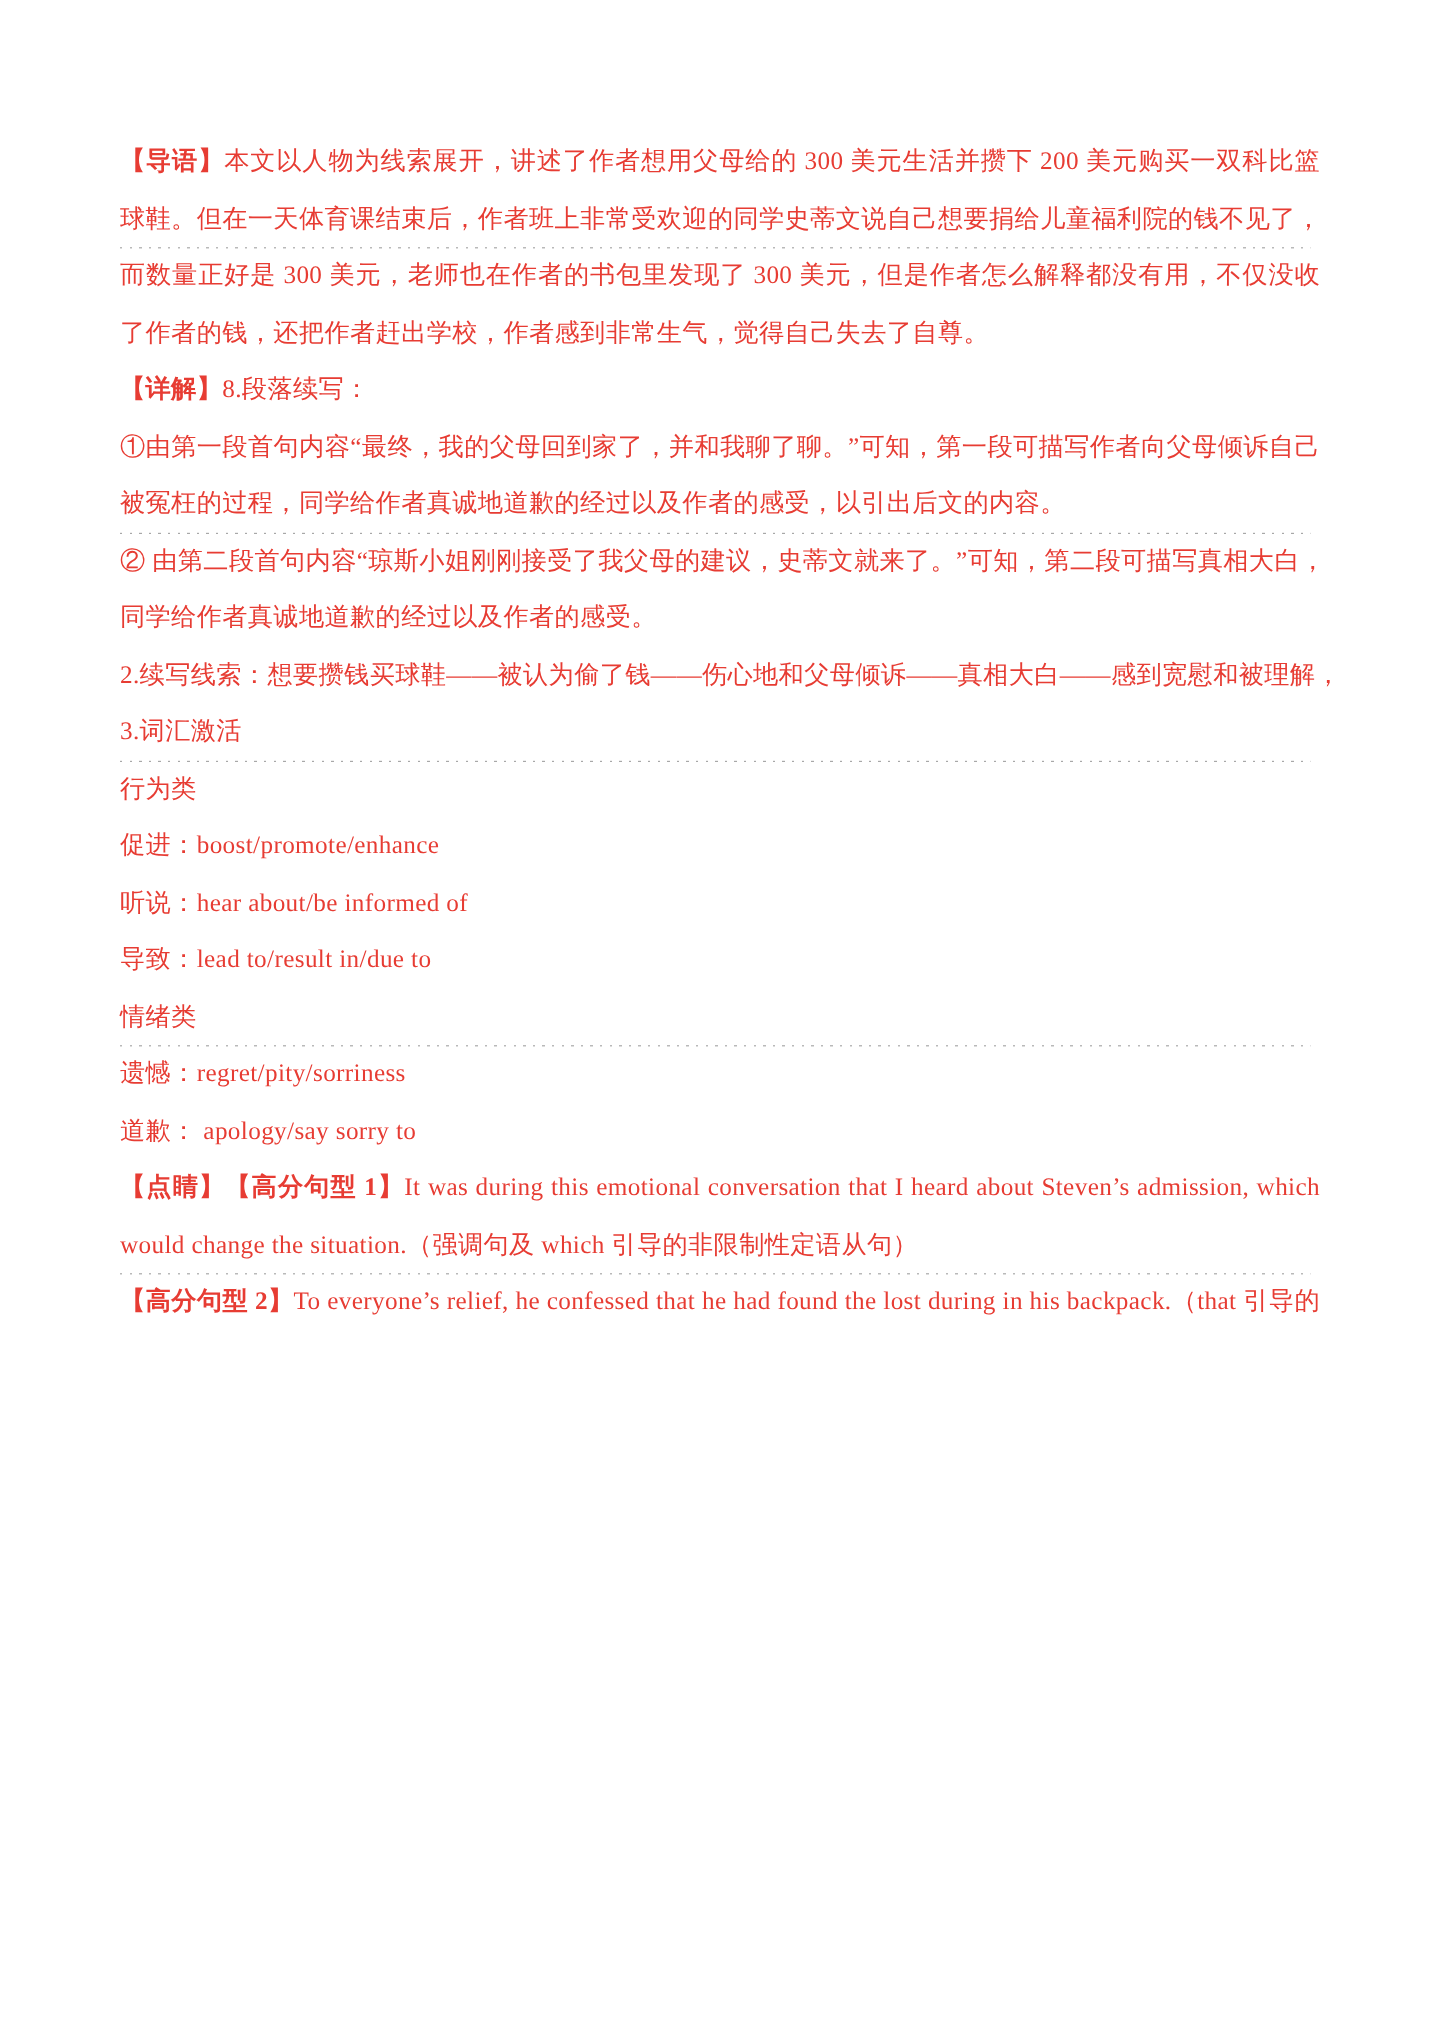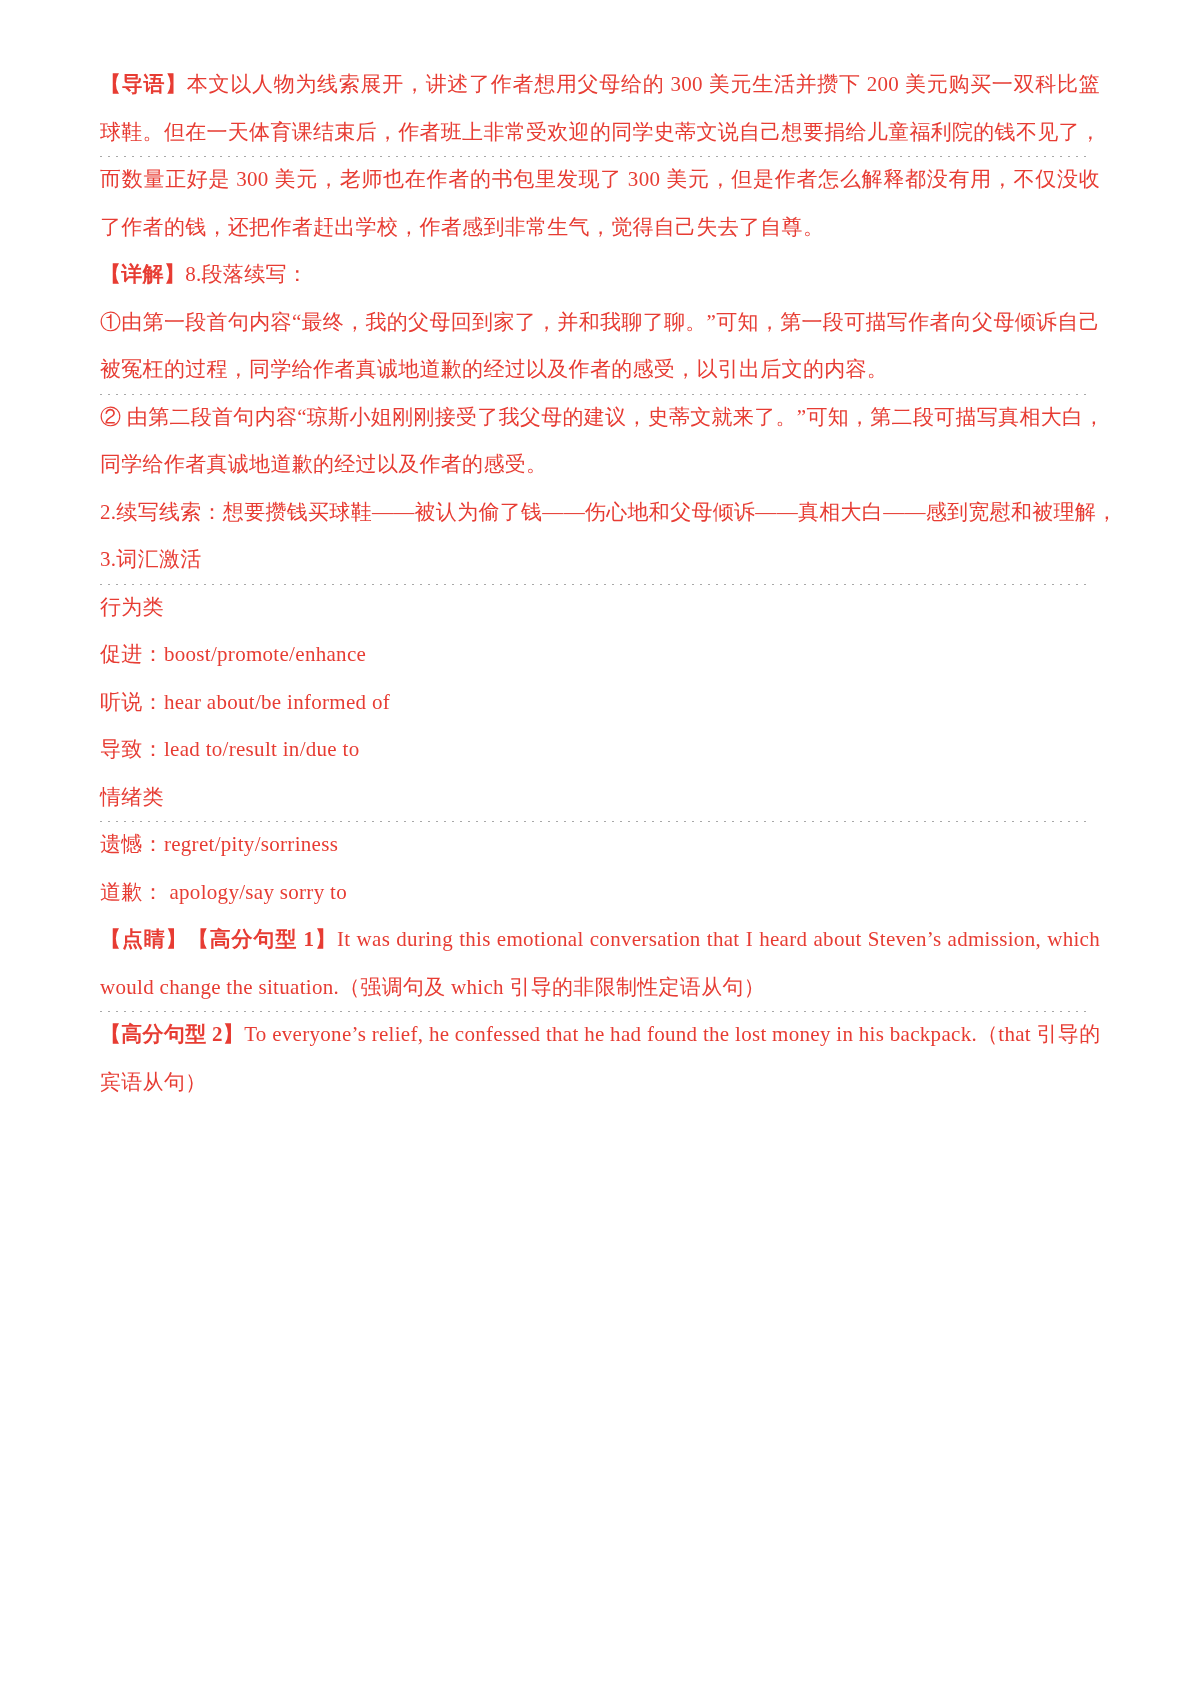--- a/index.html
+++ b/index.html
@@ -13,21 +13,21 @@
   }
   body {
     height: 1698px;
     font-family: "Liberation Serif", "DejaVu Serif", serif;
     color: var(--red);
     overflow: hidden;
   }
   .page {
     width: 1200px;
     height: 1246px;
-    padding: 61px 100px 0 100px;
+    padding: 111px 100px 0 100px;
   }
   .line {
     position: relative;
     height: 47.5px;
     line-height: 47.5px;
     font-size: 21px;
     white-space: nowrap;
     letter-spacing: 0.3px;
   }
   
@@ -85,17 +85,16 @@
   <div class="line"><span>情绪类</span></div>
 
   <div class="line"><span class="dotted"></span><span>遗憾：regret/pity/sorriness</span></div>
 
   <div class="line"><span>道歉： apology/say sorry to</span></div>
 
   <div class="line fill"><span class="lbl">【点睛】【高分句型 1】</span><span>It was during this emotional conversation that I heard about Steven’s admission, which</span></div>
 
   <div class="line"><span>would change the situation.（强调句及 which 引导的非限制性定语从句）</span></div>
 
-  <div class="line fill"><span class="dotted"></span><span class="lbl">【高分句型 2】</span><span>To everyone’s relief, he confessed that he had found the lost money in his backpack.（that 引导的</span></div>
+  <div class="line fill"><span class="dotted"></span><span class="lbl">【高分句型 2】</span><span>To everyone’s relief, he confessed that he had found the lost during in his backpack.（that 引导的</span></div>
 
-  <div class="line"><span>宾语从句）</span></div>
 
 </div>
 
 </body></html>

